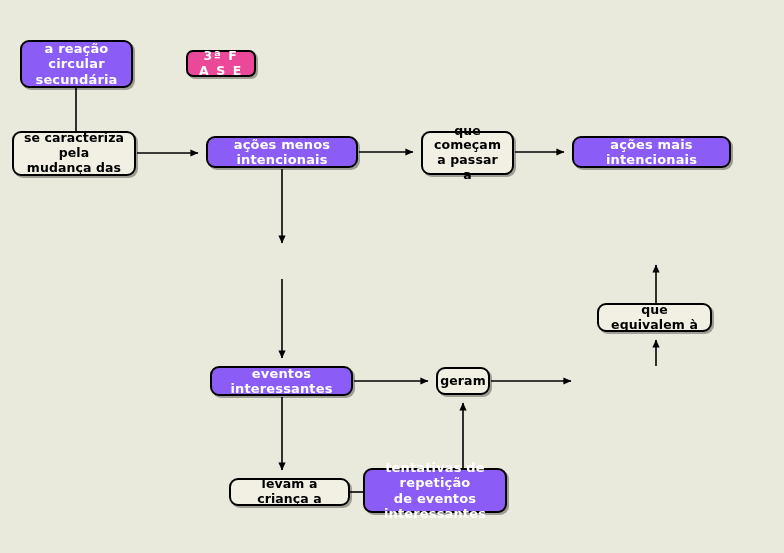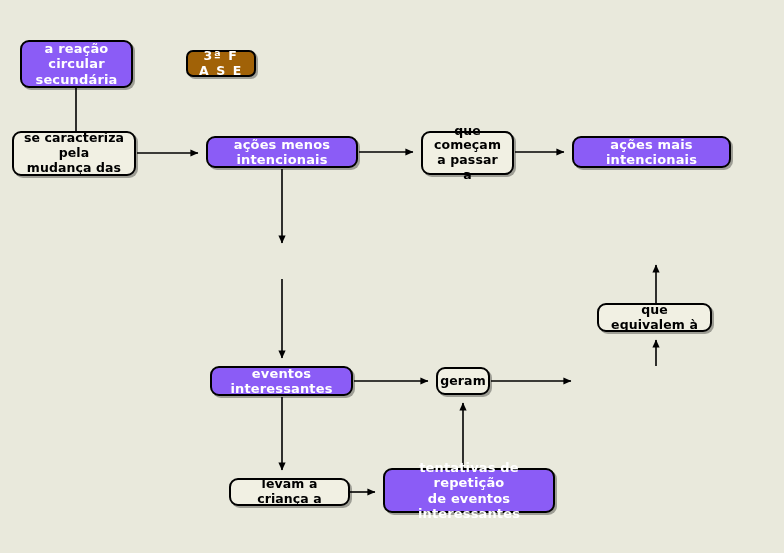--- a/index.html
+++ b/index.html
@@ -62,21 +62,21 @@
   .node.link {
     background: #f1f0e3;
     color: #000000;
     font-weight: bold;
     font-size: 12.5px;
     letter-spacing: 0.1px;
   }
 
   
   .node.badge {
-    background: #a16207;
+    background: #ec4899;
     color: #ffffff;
     font-weight: bold;
     font-size: 12.5px;
     letter-spacing: 1.6px;
     border-radius: 7px;
   }
 </style>
 </head>
 <body>
 
@@ -122,15 +122,15 @@
     <div class="node link" style="left: 12px; top: 131px; width: 124px; height: 45px;"><span>se caracteriza pela
 mudança das</span></div>
     <div class="node concept" style="left: 206px; top: 136px; width: 152px; height: 32px;"><span>ações menos intencionais</span></div>
     <div class="node link" style="left: 421px; top: 131px; width: 93px; height: 44px;"><span>que começam
 a passar a</span></div>
     <div class="node concept" style="left: 572px; top: 136px; width: 159px; height: 32px;"><span>ações mais intencionais</span></div>
     <div class="node link" style="left: 597px; top: 303px; width: 115px; height: 29px;"><span>que equivalem à</span></div>
     <div class="node concept" style="left: 210px; top: 366px; width: 143px; height: 30px;"><span>eventos interessantes</span></div>
     <div class="node link" style="left: 436px; top: 367px; width: 54px; height: 28px;"><span>geram</span></div>
     <div class="node link" style="left: 221px; top: 478px; width: 121px; height: 28px; margin-left: 8px;"><span>levam a criança a</span></div>
-    <div class="node concept" style="left: 383px; top: 468px; width: 172px; height: 45px; align-items: center;"><span>tentativas de repetição
+    <div class="node concept" style="left: 363px; top: 468px; width: 144px; height: 45px; align-items: center;"><span>tentativas de repetição
 de eventos interessantes</span></div>
   </div>
 
 </body></html>

